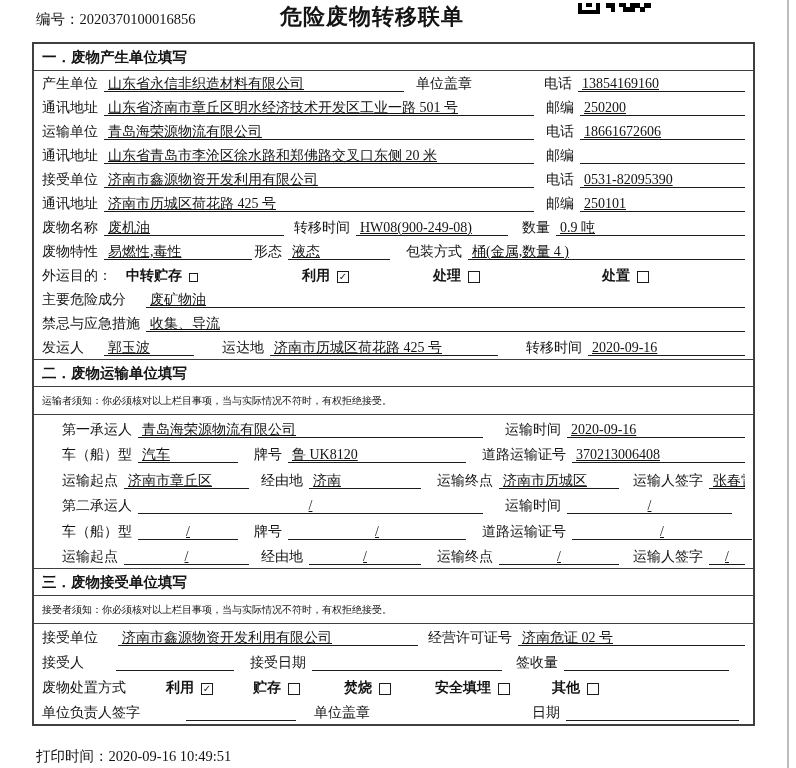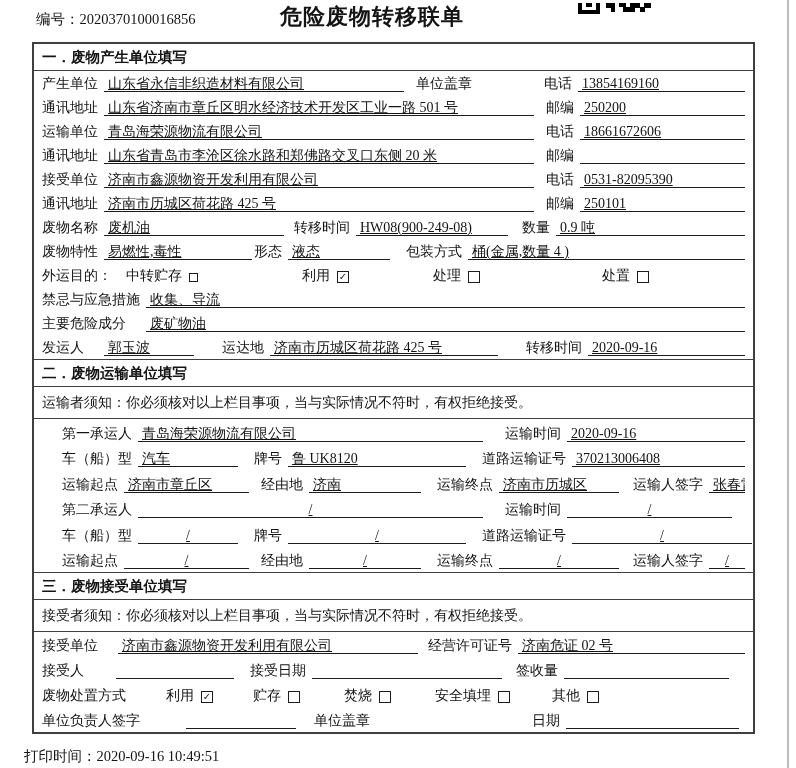--- a/index.html
+++ b/index.html
@@ -11,41 +11,41 @@
   .serial { position:absolute; left:36px; top:10px; font-size:14.5px; white-space:nowrap; }
   .doc-title { position:absolute; left:8px; right:60px; top:2px; text-align:center;
     font-size:22px; font-weight:bold; letter-spacing:1px; }
   .qr-frag { position:absolute; left:578px; top:0; width:74px; height:11px; }
   .page-edge { position:absolute; left:787px; top:0; width:2px; height:768px; background:#bdbdbd; }
 
   .doc-table { position:absolute; left:32px; top:42px; width:723px; border:2px solid #3f3f3f; background:#fff; }
   .sec { border-top:0; }
   .sec + .sec { border-top:1.6px solid #3f3f3f; }
   .sec-hdr { font-weight:bold; font-size:14.5px; padding:4px 8px 3px 8px; border-bottom:1.6px solid #3f3f3f; }
-  .notice { font-size:14px; padding:7px 8px 6px 8px; border-bottom:1.4px solid #3f3f3f; white-space:nowrap; }
+  .notice { font-size:10px; padding:7px 8px 6px 8px; border-bottom:1.4px solid #3f3f3f; white-space:nowrap; }
 
   .row { display:flex; align-items:flex-end; padding:0 8px 3px 8px; font-size:14px; line-height:17px; white-space:nowrap; }
   .sec1 .row { height:24px; }
   .sec2 .row { height:25.5px;padding-left:28px; }
   .sec3 .row { height:25px; }
   .lbl { flex:none; padding-right:6px; }
   .val { flex:none; height:17px; border-bottom:1px solid #1c1c1c; padding:0 4px; overflow:hidden;text-decoration:underline; }
   .fx  { flex:1; }
   .ctr { text-align:center; }
   .sp  { flex:none; }
   .spf { flex:1; }
 
   .opt { flex:none; display:flex; align-items:flex-end; }
-  .opt .olbl { padding-right:7px; }
+  .opt .olbl { padding-right:7px;font-weight:bold; }
   .cb { flex:none; display:inline-block; width:12px; height:12px; border:1.4px solid #1c1c1c;
         margin-bottom:1px; font-size:10px; line-height:10px; text-align:center; font-weight:bold;
         font-family:"DejaVu Sans",sans-serif; }
   .cb.sm { width:9px; height:9px; margin-bottom:2px; }
 
-  .print-time { position:absolute; left:24px; top:747px; font-size:14.5px;text-align:right; }
+  .print-time { position:absolute; left:36px; top:747px; font-size:14.5px;text-align:right; }
 </style>
 </head>
 <body>
 
 <div class="serial">
   <span>编号：</span><span>2020370100016856</span>
 </div>
 <div class="doc-title">危险废物转移联单</div>
 <div class="qr-frag">
   <svg width="74" height="11" viewBox="0 0 74 11" xmlns="http://www.w3.org/2000/svg">
@@ -148,28 +148,28 @@
         <span class="olbl">处理</span>
         <span class="cb"></span>
       </span>
       <span class="opt" style="margin-left:122px">
         <span class="olbl">处置</span>
         <span class="cb"></span>
       </span>
     </div>
 
     <div class="row">
-      <span class="lbl">禁忌与应急措施</span>
-      <span class="val fx">收集、导流</span>
-    </div>
-
-    <div class="row">
       <span class="lbl">主要危险成分</span>
       <span class="sp" style="width:14px"></span>
       <span class="val fx">废矿物油</span>
+    </div>
+
+    <div class="row">
+      <span class="lbl">禁忌与应急措施</span>
+      <span class="val fx">收集、导流</span>
     </div>
 
 
     <div class="row">
       <span class="lbl">发运人</span>
       <span class="sp" style="width:14px"></span>
       <span class="val" style="width:90px">郭玉波</span>
       <span class="lbl" style="margin-left:28px">运达地</span>
       <span class="val" style="width:228px">济南市历城区荷花路 425 号</span>
       <span class="lbl" style="margin-left:28px">转移时间</span>

